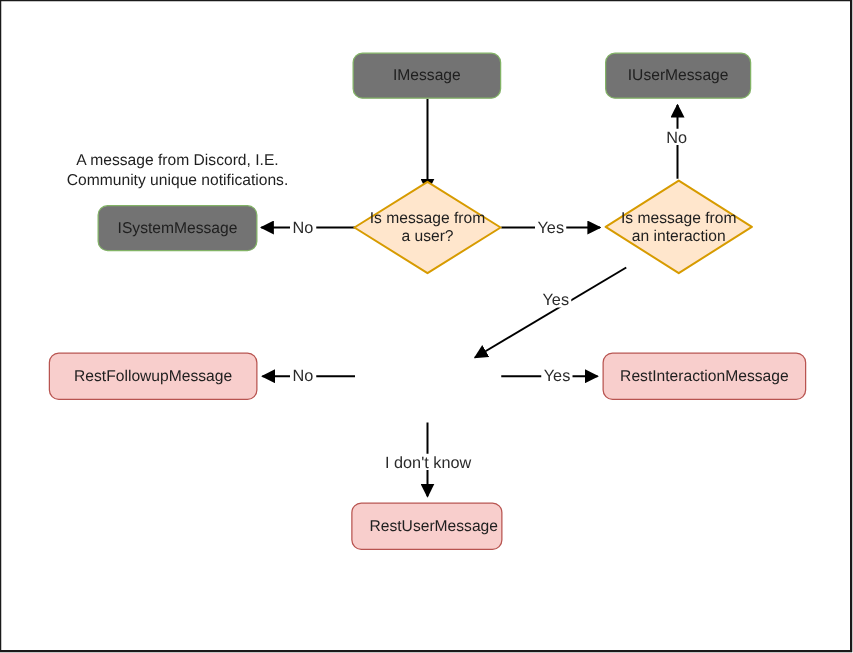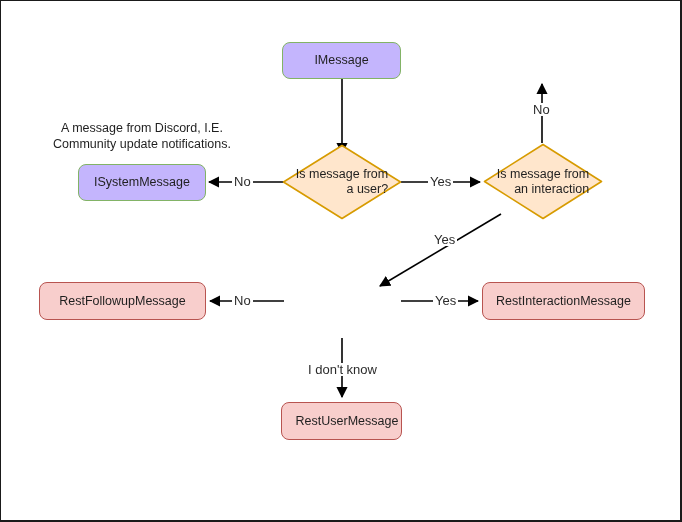--- a/index.html
+++ b/index.html
@@ -39,21 +39,21 @@
     text-align: center;
     font-size: 12.5px;
     line-height: 15px;
     color: #1f1f1f;
     border-radius: 8px;
     border-width: 1.3px;
     border-style: solid;
     z-index: 3;
   }
   .node.green {
-    background: #c4b5fd;
+    background: #737373;
     border-color: #82b366;
   }
   .node.pink {
     background: #f8cecc;
     border-color: #b85450;
   }
   .diamond {
     position: absolute;
     z-index: 3;
   }
@@ -64,21 +64,21 @@
   }
   .diamond .dlabel {
     position: absolute;
     left: 0;
     top: 0;
     width: 100%;
     height: 100%;
     display: flex;
     align-items: center;
     justify-content: center;
-    text-align: right;
+    text-align: center;
     font-size: 12.5px;
     line-height: 15px;
     color: #1f1f1f;
     white-space: pre-line;
   }
   .edge-label {
     position: absolute;
     font-size: 13px;
     line-height: 13px;
     color: #2b2b2b;
@@ -139,20 +139,23 @@
 
     <g>
       <path d="M 341 337 L 341 396" stroke="#000000" stroke-width="1.6" fill="none" marker-end="url(#arrow)"></path>
     </g>
   </svg>
 
   <div class="node green" style="left:281px; top:41px; width:119px; height:37px;">
     <span>IMessage</span>
   </div>
 
+  <div class="node green" style="left:483px; top:41px; width:117px; height:37px;">
+    <span>IUserMessage</span>
+  </div>
 
   <div class="node green" style="left:77px; top:163px; width:128px; height:37px;">
     <span>ISystemMessage</span>
   </div>
 
   <div class="node pink" style="left:481px; top:281px; width:163px; height:38px;">
     <span>RestInteractionMessage</span>
   </div>
 
   <div class="node pink" style="left:38px; top:281px; width:167px; height:38px;">
@@ -188,16 +191,16 @@
 
   <div class="edge-label" style="left:431px; top:232px;">Yes</div>
 
   <div class="edge-label" style="left:231px; top:293px;">No</div>
 
   <div class="edge-label" style="left:432px; top:293px;">Yes</div>
 
   <div class="edge-label" style="left:305px; top:362px;">I don't know</div>
 
   <div class="note" style="left:41px; top:119px; width:200px;">A message from Discord, I.E.
-Community update notifications.</div>
+Community unique notifications.</div>
 
 
 </div>
 
 </body></html>

